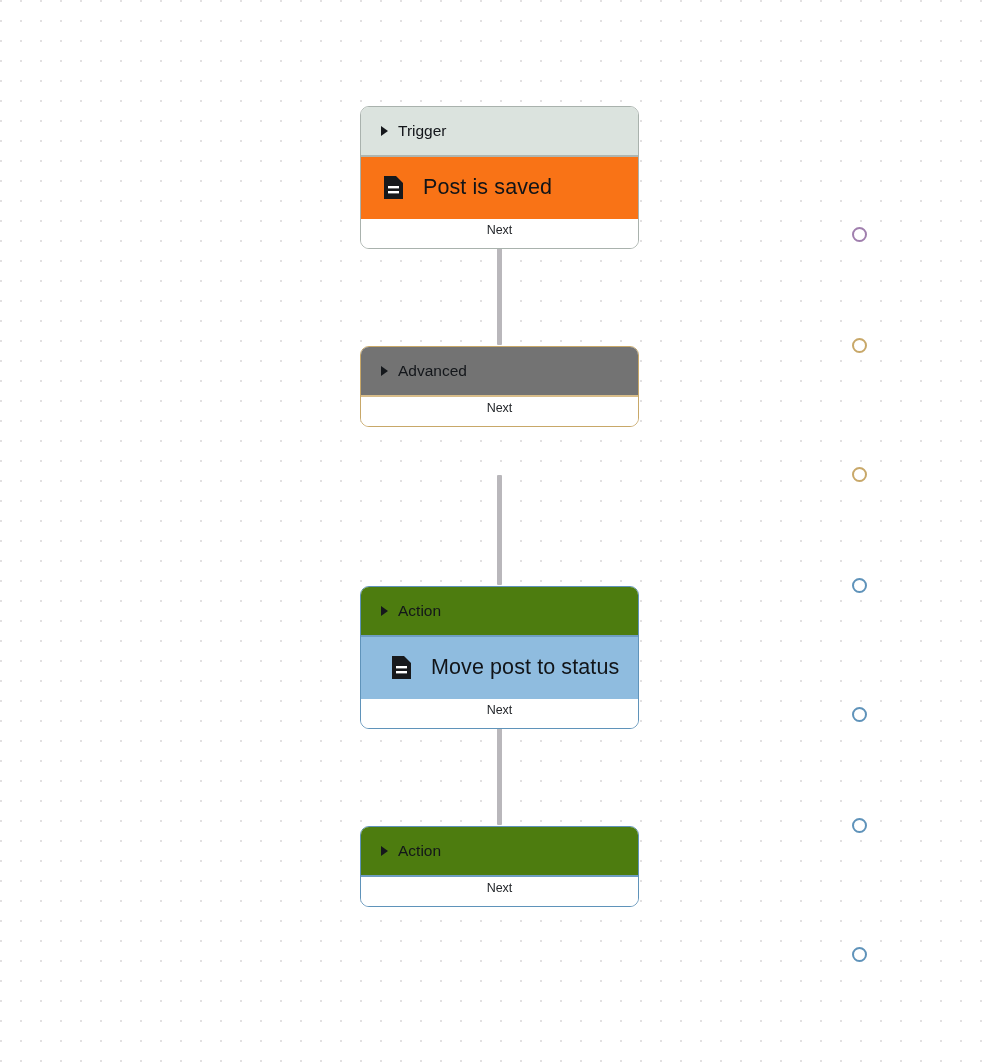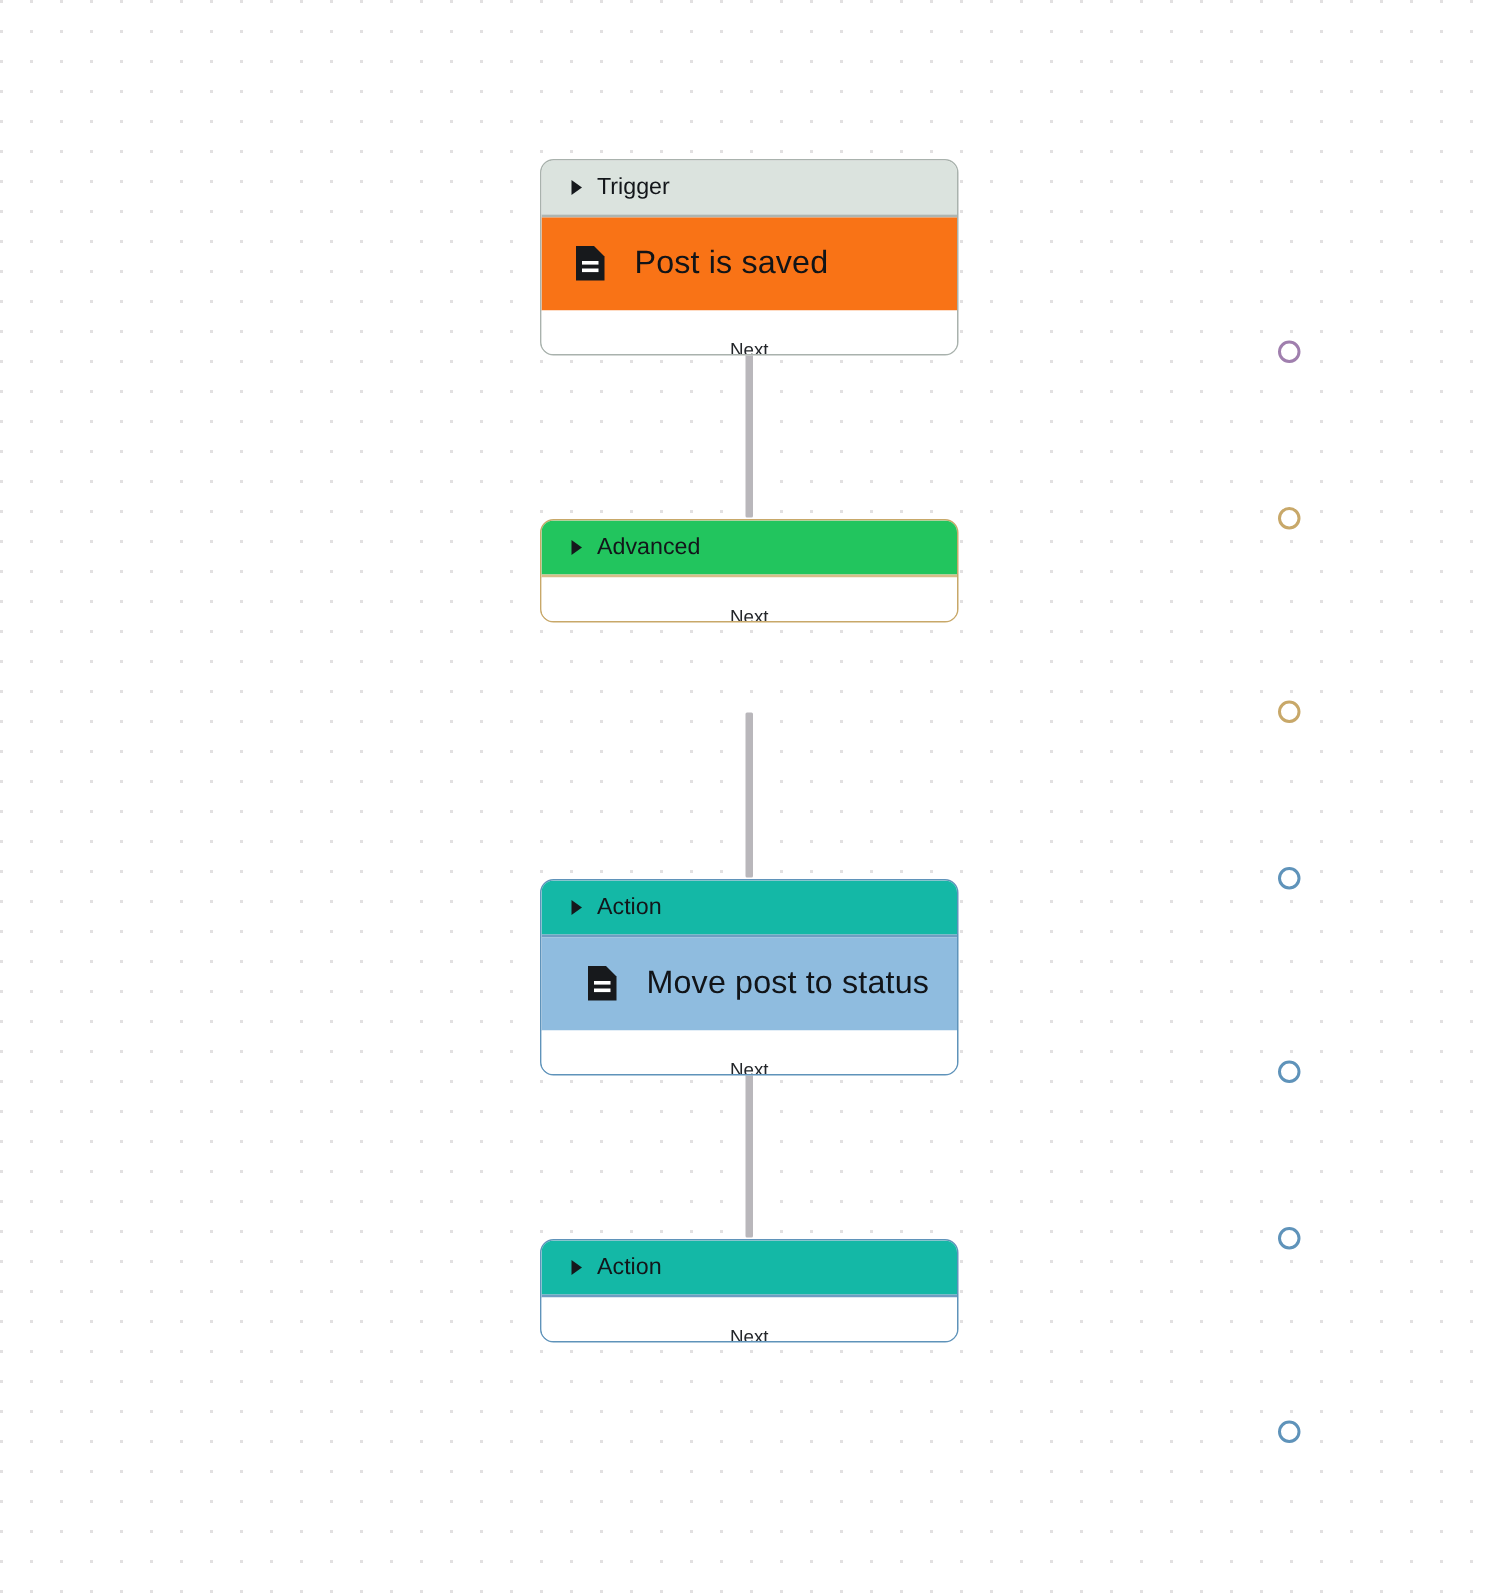--- a/index.html
+++ b/index.html
@@ -49,21 +49,21 @@
     background: #ffffff;
     overflow: visible;
   }
   .node-inner {
     border-radius: 9px;
     overflow: hidden;
     box-sizing: border-box;
     border: 1.3px solid transparent;
   }
   .node-header {
-    height: 36px;
+    height: 48px;
     display: flex;
     align-items: center;
     padding-left: 20px;
     font-size: 15.5px;
     color: #13161a;
     box-sizing: border-box;
   }
   .tri {
     width: 0; height: 0;
     border-left: 7px solid #15181c;
@@ -104,47 +104,47 @@
     background: #ffffff;
     display: flex;
     align-items: flex-start;
     justify-content: center;
     box-sizing: border-box;
   }
   .node-footer span {
     font-size: 12.5px;
     color: #23262a;
     line-height: 1;
-    padding-top: 20px;
+    padding-top: 5px;
   }
 
   
   .port {
     position: absolute;
     width: 15px;
     height: 15px;
     border-radius: 50%;
     background: #ffffff;
     box-sizing: border-box;
     border: 2px solid #999;
     left: 492px;
   }
 
   
   .theme-trigger .node-header { background: #dbe3de; }
   .theme-trigger .node-body   { background: #f97316; }
   .theme-trigger .node-inner  { border-color: #a9b2ad; }
   .theme-trigger .divider     { background: #aeb6b1; }
 
-  .theme-advanced .node-header { background: #22c55e; }
+  .theme-advanced .node-header { background: #737373; }
   .theme-advanced .node-body   { background: #f1d8a9; }
   .theme-advanced .node-inner  { border-color: #c8a869; }
   .theme-advanced .divider     { background: #d8bd8a; }
 
-  .theme-action .node-header { background: #14b8a6; }
+  .theme-action .node-header { background: #4d7c0f; }
   .theme-action .node-body   { background: #8fbcdf; padding-left: 28px; }
   .theme-action .node-inner  { border-color: #5f93ba; }
   .theme-action .divider     { background: #6f9dc2; }
 </style>
 </head>
 <body>
 
 <div id="canvas">
 
   <div class="edge-layer">

